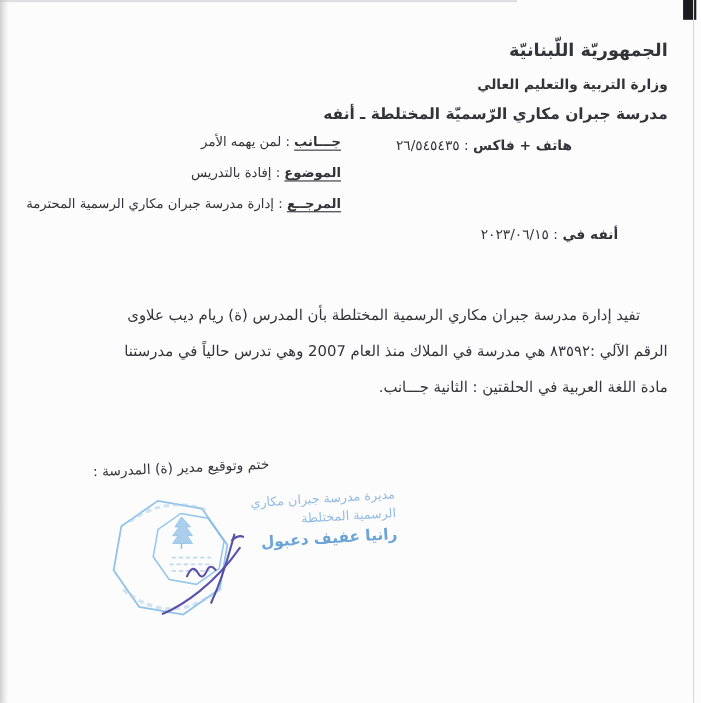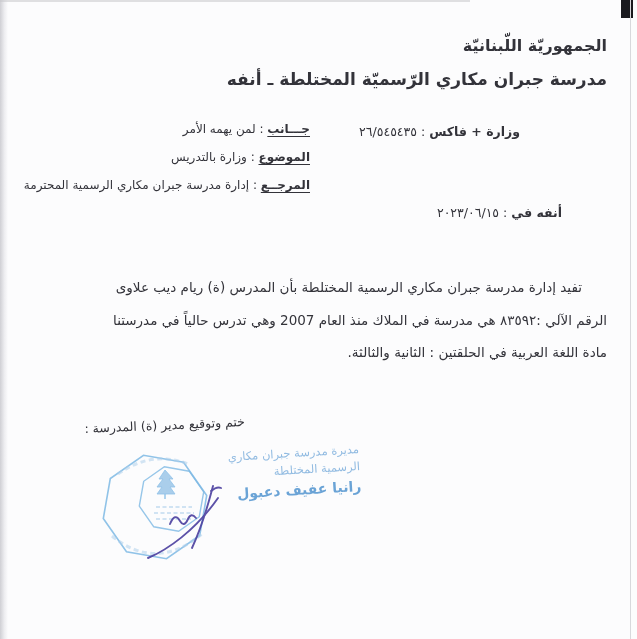--- a/index.html
+++ b/index.html
@@ -12,21 +12,21 @@
   .edge-left{position:absolute;left:0;top:0;width:8px;height:639px;
     background:linear-gradient(to right,#cfcfd4,#ededf0 55%,#fcfcfd);}
   .edge-top{position:absolute;left:0;top:0;width:470px;height:2px;background:#c6c6cb;opacity:.55;}
   .edge-corner{position:absolute;left:621px;top:0;width:12px;height:18px;background:#1a1a1e;}
   .edge-right{position:absolute;left:630px;top:0;width:1px;height:639px;background:#d8d8dc;}
 
   
   .letterhead{position:absolute;top:36px;right:30px;text-align:right;}
   .lh-country{font-size:16px;font-weight:bold;margin-bottom:14px;}
   .lh-ministry{font-size:12.5px;font-weight:bold;margin-bottom:12px;}
-  .lh-school{font-size:17px;font-weight:bold;}
+  .lh-school{font-size:14px;font-weight:bold;}
   .phone-line{position:absolute;top:124px;right:117px;font-size:12.5px;}
   .phone-line .lbl{font-weight:bold;}
 
   
   .meta-row{position:absolute;right:327px;font-size:12px;white-space:nowrap;}
   .meta-row .lbl{font-weight:bold;text-decoration:underline;text-underline-offset:3px;}
   .row-to{top:122px;} .row-subject{top:150px;} .row-ref{top:178px;}
   .date-line{position:absolute;top:205px;right:75px;font-size:12.5px;white-space:nowrap;}
   .date-line .lbl{font-weight:bold;}
 
@@ -53,37 +53,38 @@
 
 <div class="page">
 
   <div class="edge-left"></div>
   <div class="edge-top"></div>
   <div class="edge-corner"></div>
   <div class="edge-right"></div>
 
   <div class="letterhead">
     <div class="lh-country">الجمهوريّة اللّبنانيّة</div>
+    <div class="lh-ministry">وزارة التربية والتعليم العالي</div>
     <div class="lh-school">مدرسة جبران مكاري الرّسميّة المختلطة ـ أنفه</div>
   </div>
 
-  <div class="phone-line"><span class="lbl">وزارة + فاكس</span><span> : ٢٦/٥٤٥٤٣٥</span></div>
+  <div class="phone-line"><span class="lbl">هاتف + فاكس</span><span> : ٢٦/٥٤٥٤٣٥</span></div>
 
   <div class="meta-row row-to"><span class="lbl">جـــانب</span><span> : لمن يهمه الأمر</span></div>
 
-  <div class="meta-row row-subject"><span class="lbl">الموضوع</span><span> : وزارة بالتدريس</span></div>
+  <div class="meta-row row-subject"><span class="lbl">الموضوع</span><span> : إفادة بالتدريس</span></div>
 
   <div class="meta-row row-ref"><span class="lbl">المرجــع</span><span> : إدارة مدرسة جبران مكاري الرسمية المحترمة</span></div>
 
   <div class="date-line"><span class="lbl">أنفه في</span><span> : ٢٠٢٣/٠٦/١٥</span></div>
 
   <div class="body-block">
     <span class="body-line indent1">تفيد إدارة مدرسة جبران مكاري الرسمية المختلطة بأن المدرس (ة) ريام ديب علاوى</span>
     <span class="body-line">الرقم الآلي :٨٣٥٩٢  هي مدرسة في الملاك منذ العام 2007 وهي تدرس حالياً في مدرستنا</span>
-    <span class="body-line">مادة اللغة العربية في الحلقتين : الثانية والثالثة.</span>
+    <span class="body-line">مادة اللغة العربية في الحلقتين : الثانية جـــانب.</span>
   </div>
 
   <div class="sig-caption">ختم وتوقيع مدير (ة) المدرسة :</div>
 
   <svg class="stamp-svg" width="320" height="175" viewBox="0 0 320 175">
 
     <polygon points="139.7,99.5 106.5,122.7 66.5,115.7 43.3,82.5 50.3,42.5 83.5,19.3 123.5,26.3 146.7,59.5" fill="none" stroke="#7cb8e4" stroke-width="1.6" opacity="0.85"></polygon>
 
     <polygon points="139.3,80.7 118.6,95.2 93.8,90.8 79.3,70.1 83.7,45.3 104.4,30.8 129.2,35.2 143.7,55.9" fill="none" stroke="#7cb8e4" stroke-width="1.4" opacity="0.8"></polygon>
 

